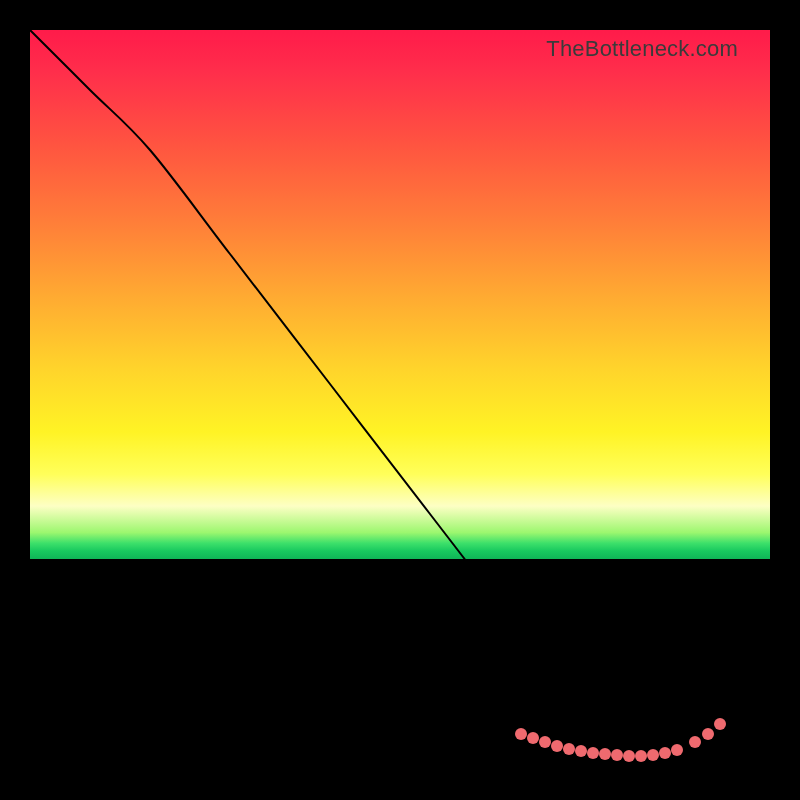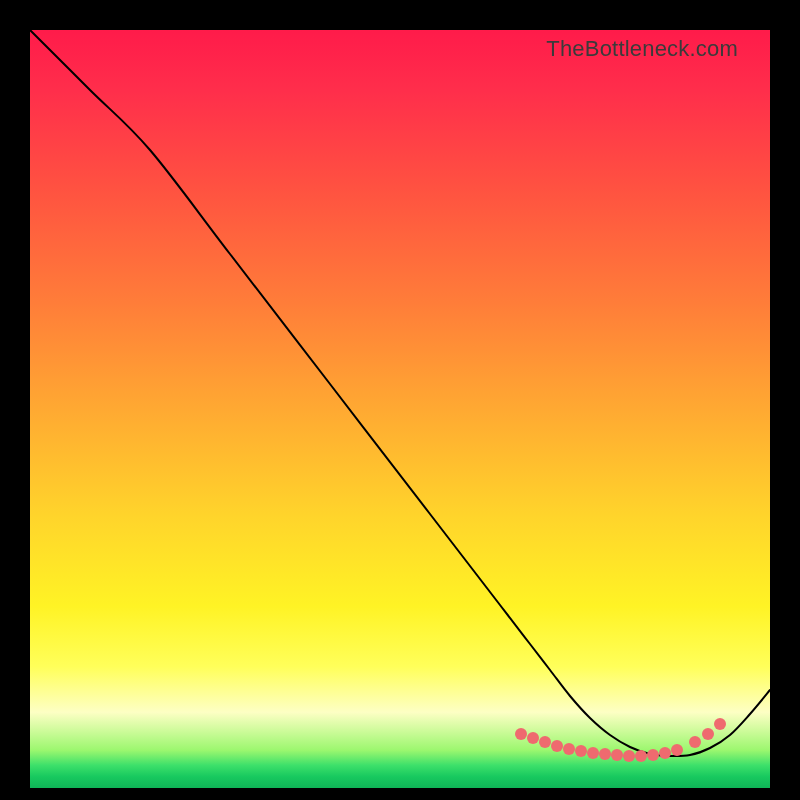--- a/index.html
+++ b/index.html
@@ -15,21 +15,21 @@
     position: relative;
     width: 800px;
     height: 800px;
     background: #000;
   }
   .plot {
     position: absolute;
     left: 30px;
     top: 30px;
     width: 740px;
-    height: 758px;
+    height: 529px;
     
     background: linear-gradient(to bottom,
       #ff1b4a 0%,
       #ff2e4b 8%,
       #ff5540 22%,
       #ff7d39 36%,
       #ffa932 50%,
       #ffd42b 64%,
       #fff325 76%,
       #ffff5a 84%,

